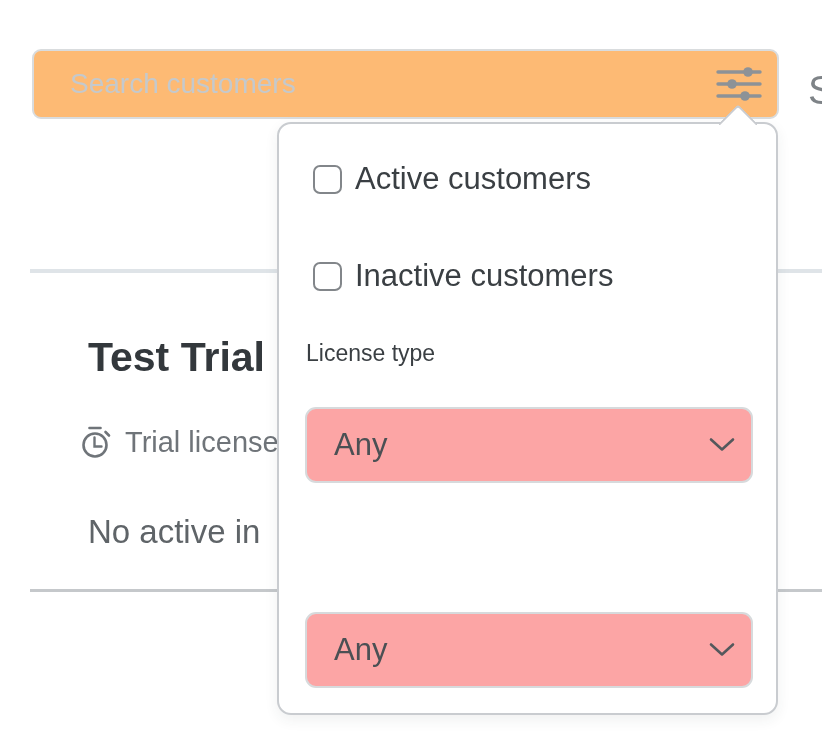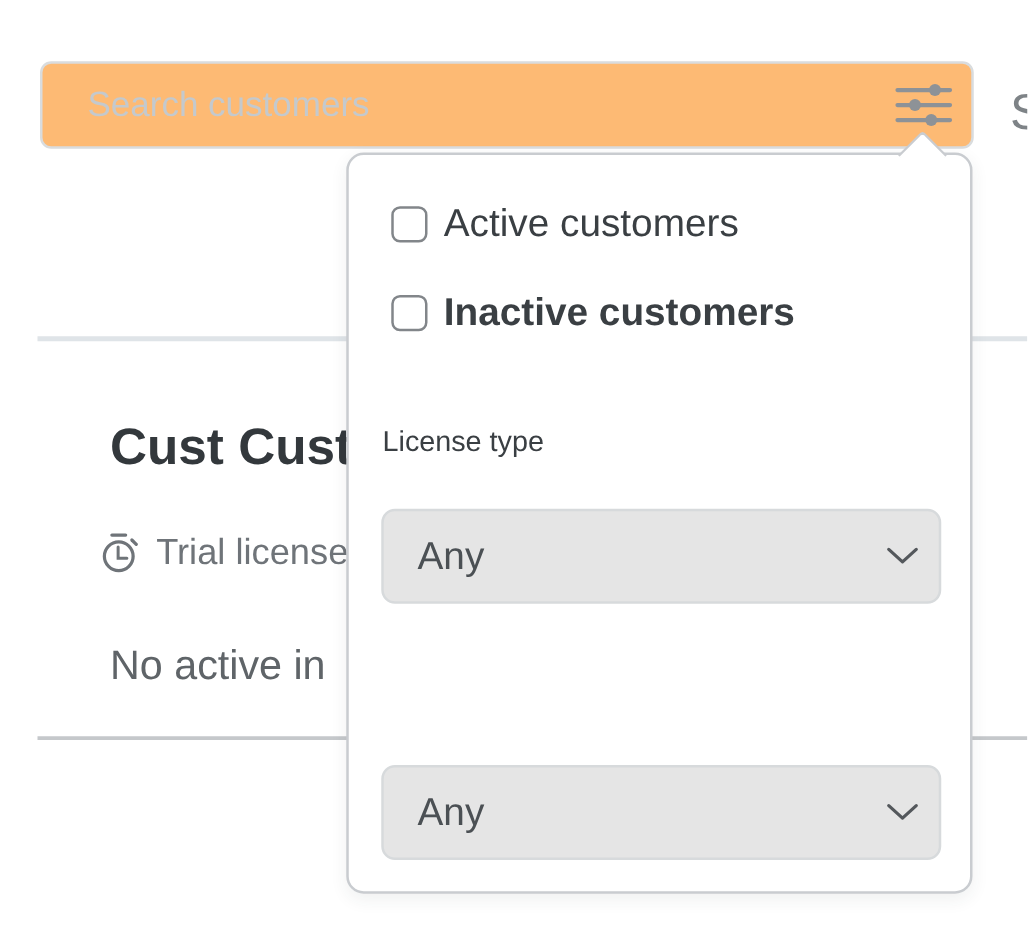--- a/index.html
+++ b/index.html
@@ -45,32 +45,32 @@
     background:#fff;border:2px solid #c9ccd0;border-radius:14px;
     box-shadow:0 5px 14px rgba(40,50,60,0.07);z-index:5;
   }
   .panel-caret{
     position:absolute;left:445px;top:-14px;width:26px;height:26px;background:#fff;
     border-left:2px solid #c9ccd0;border-top:2px solid #c9ccd0;transform:rotate(45deg);
     border-top-left-radius:4px;
   }
   .cb-row{position:absolute;left:34px;display:flex;align-items:center;gap:13px;height:32px;}
   .cb-row.r1{top:39px;}
-  .cb-row.r2{top:110px;font-weight:bold;}
+  .cb-row.r2{top:136px;}
   .checkbox{
     width:29px;height:29px;box-sizing:border-box;border:2.5px solid #82868a;border-radius:7px;
     background:#fff;cursor:pointer;flex:0 0 auto;
   }
   .cb-label{font-size:31px;color:#3a3f43;white-space:nowrap;}
   .field-label{position:absolute;left:27px;font-size:23px;line-height:1;color:#3a3f43;white-space:nowrap;}
   .field-label.f1{top:218px;}
   .field-label.f2{top:418px;}
   .select{
     position:absolute;left:26px;width:448px;height:76px;box-sizing:border-box;
-    border:2px solid #d7dadc;border-radius:11px;background:#e5e5e5;cursor:pointer;
+    border:2px solid #d7dadc;border-radius:11px;background:#fca5a5;cursor:pointer;
   }
   .select.s1{top:283px;}
   .select.s2{top:488px;}
   .select-value{
     position:absolute;left:27px;top:50%;transform:translateY(-50%);
     font-size:31px;color:#4b5054;white-space:nowrap;
   }
   .select-chevron{position:absolute;right:16px;top:50%;transform:translateY(-50%);display:flex;}
 </style>
 </head>
@@ -96,21 +96,21 @@
         </svg>
       </span>
     </button>
   </div>
 
   <div class="partial-right-label">S</div>
 
   <div class="divider-1"></div>
   <div class="divider-2"></div>
 
-  <div class="customer-name">Cust Cust</div>
+  <div class="customer-name">Test Trial</div>
 
   <div class="license-row">
     <span style="display:flex;">
       <svg width="34" height="34" viewBox="0 0 34 34" fill="none">
         <g stroke="#6f7479" stroke-width="2.6" stroke-linecap="round">
           <line x1="10.5" y1="3" x2="21.5" y2="3"></line>
           <line x1="26.5" y1="7" x2="30" y2="10.5"></line>
           <circle cx="16" cy="20" r="11.5"></circle>
           <polyline points="15.5,12.5 15.5,21.5 22.5,21.5" fill="none" stroke-width="2.4"></polyline>
         </g>

